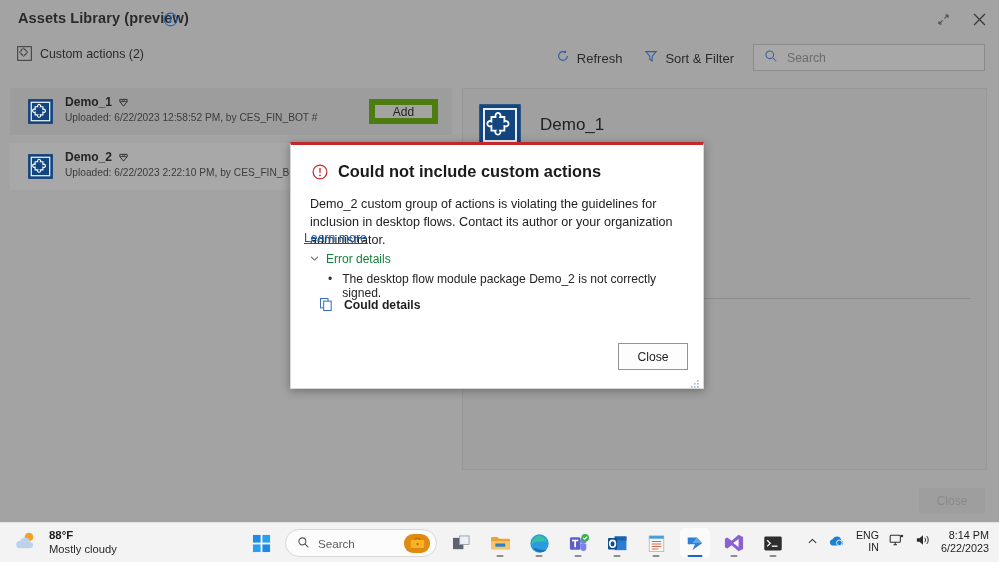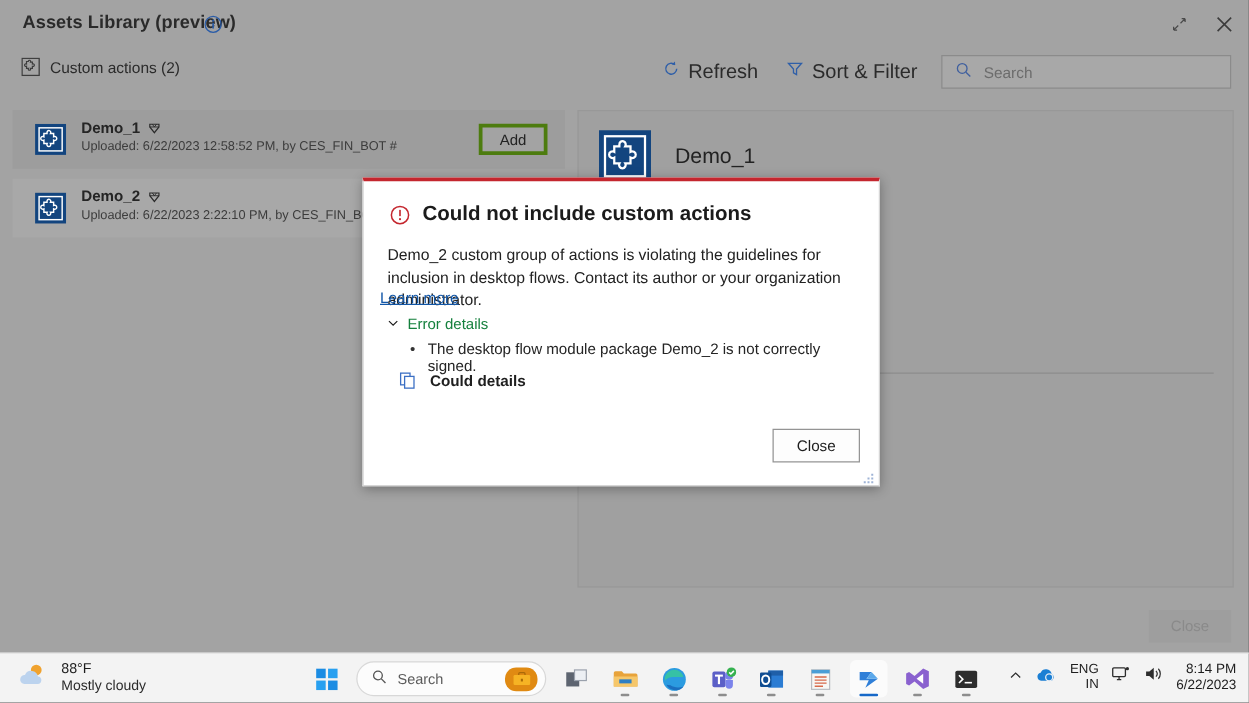--- a/index.html
+++ b/index.html
@@ -51,21 +51,21 @@
     display: flex; align-items: center; gap: 8px;
     font-size: 12.4px; color: #2b2b2b;
   }
   .puz-sm { width: 15px; height: 15px; }
   .cmd-right {
     position: absolute; right: 14px; top: 6px;
     display: flex; align-items: center; gap: 16px;
   }
   .cmd-btn {
     display: flex; align-items: flex-end; gap: 7px;
-    font-size: 16px; color: #2b2b2b;
+    font-size: 13px; color: #2b2b2b;
     padding: 4px 3px;
   }
   .searchbox {
     width: 232px; height: 27px;
     border: 1px solid #8b8b8b;
     background: #a8a8a8;
     display: flex; align-items: center; gap: 9px;
     padding: 0 10px;
     font-size: 12.3px; color: #6c6c6c;
   }
@@ -96,22 +96,22 @@
     display: flex; align-items: center; gap: 6px;
     font-size: 12.1px; font-weight: bold; color: #252525;
   }
   .row-sub {
     margin-top: 3px;
     font-size: 10.2px; color: #3c3c3c;
   }
   .gem { width: 11px; height: 11px; }
   .add-btn {
     position: absolute; right: 14px; top: 11px;
-    width: 55px; height: 25px;
-    border: 3px solid #4d7c0f;
+    width: 69px; height: 25px;
+    border: 6px solid #4d7c0f;
     background: #a3a3a3;
     font-size: 12px; color: #232323;
     display: flex; align-items: center; justify-content: center;
   }
 
   .detail-pane {
     position: absolute; left: 462px; top: 8px;
     width: 525px; height: 382px;
     background: #a0a0a0;
     border: 1px solid #989898;
@@ -205,21 +205,21 @@
     position: absolute; left: 0; top: 522px;
     width: 999px; height: 40px;
     background: #f3f3f3;
     border-top: 1px solid #e2e2e2;
   }
   .weather {
     position: absolute; left: 14px; top: 6px;
     display: flex; align-items: center; gap: 9px;
   }
   .weather-text { line-height: 1.22; }
-  .weather-temp { font-size: 11.4px; font-weight: normal; color: #1d1d1d; }
+  .weather-temp { font-size: 11.4px; font-weight: bold; color: #1d1d1d; }
   .weather-desc { font-size: 11.2px; color: #2a2a2a; }
   .tb-center {
     position: absolute; left: 246px; top: 5px;
     display: flex; align-items: center; gap: 9px;
   }
   .tb-icon {
     width: 30px; height: 30px;
     display: flex; align-items: center; justify-content: center;
     position: relative;
   }

